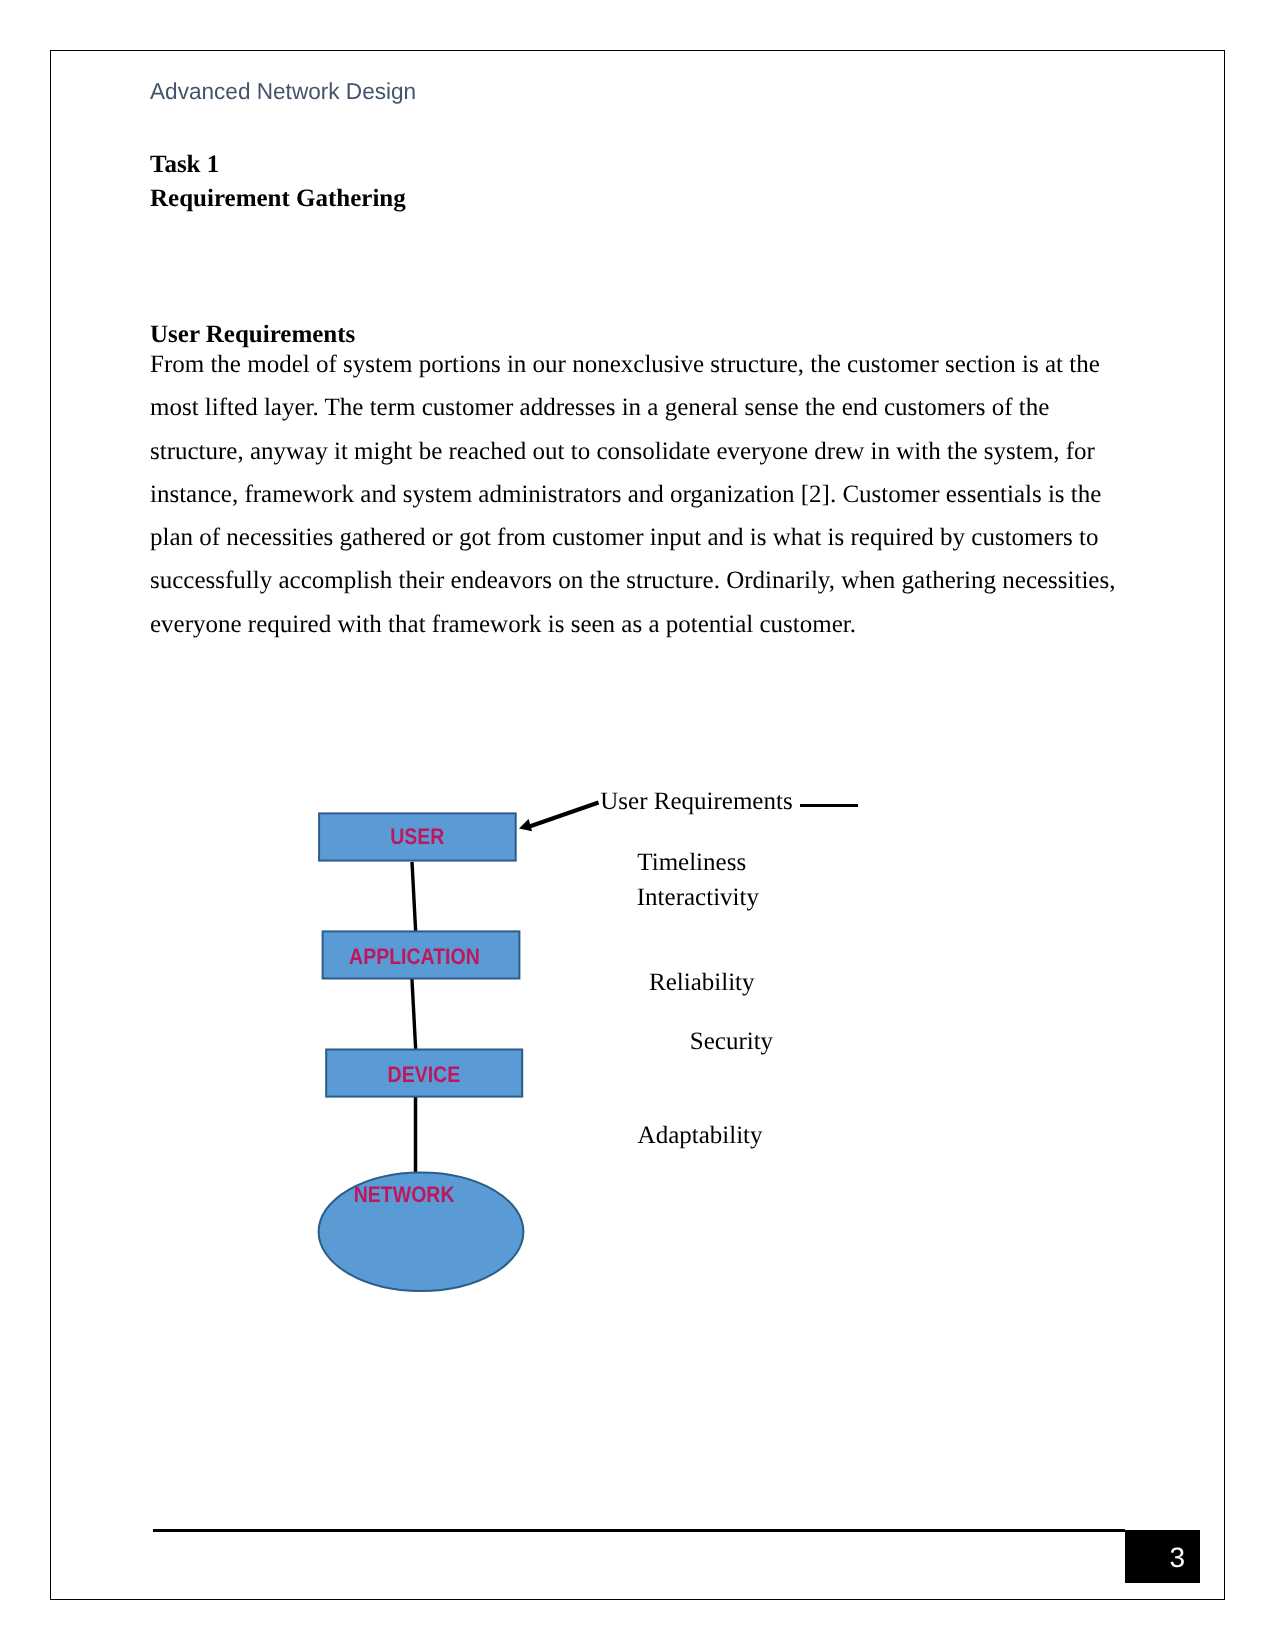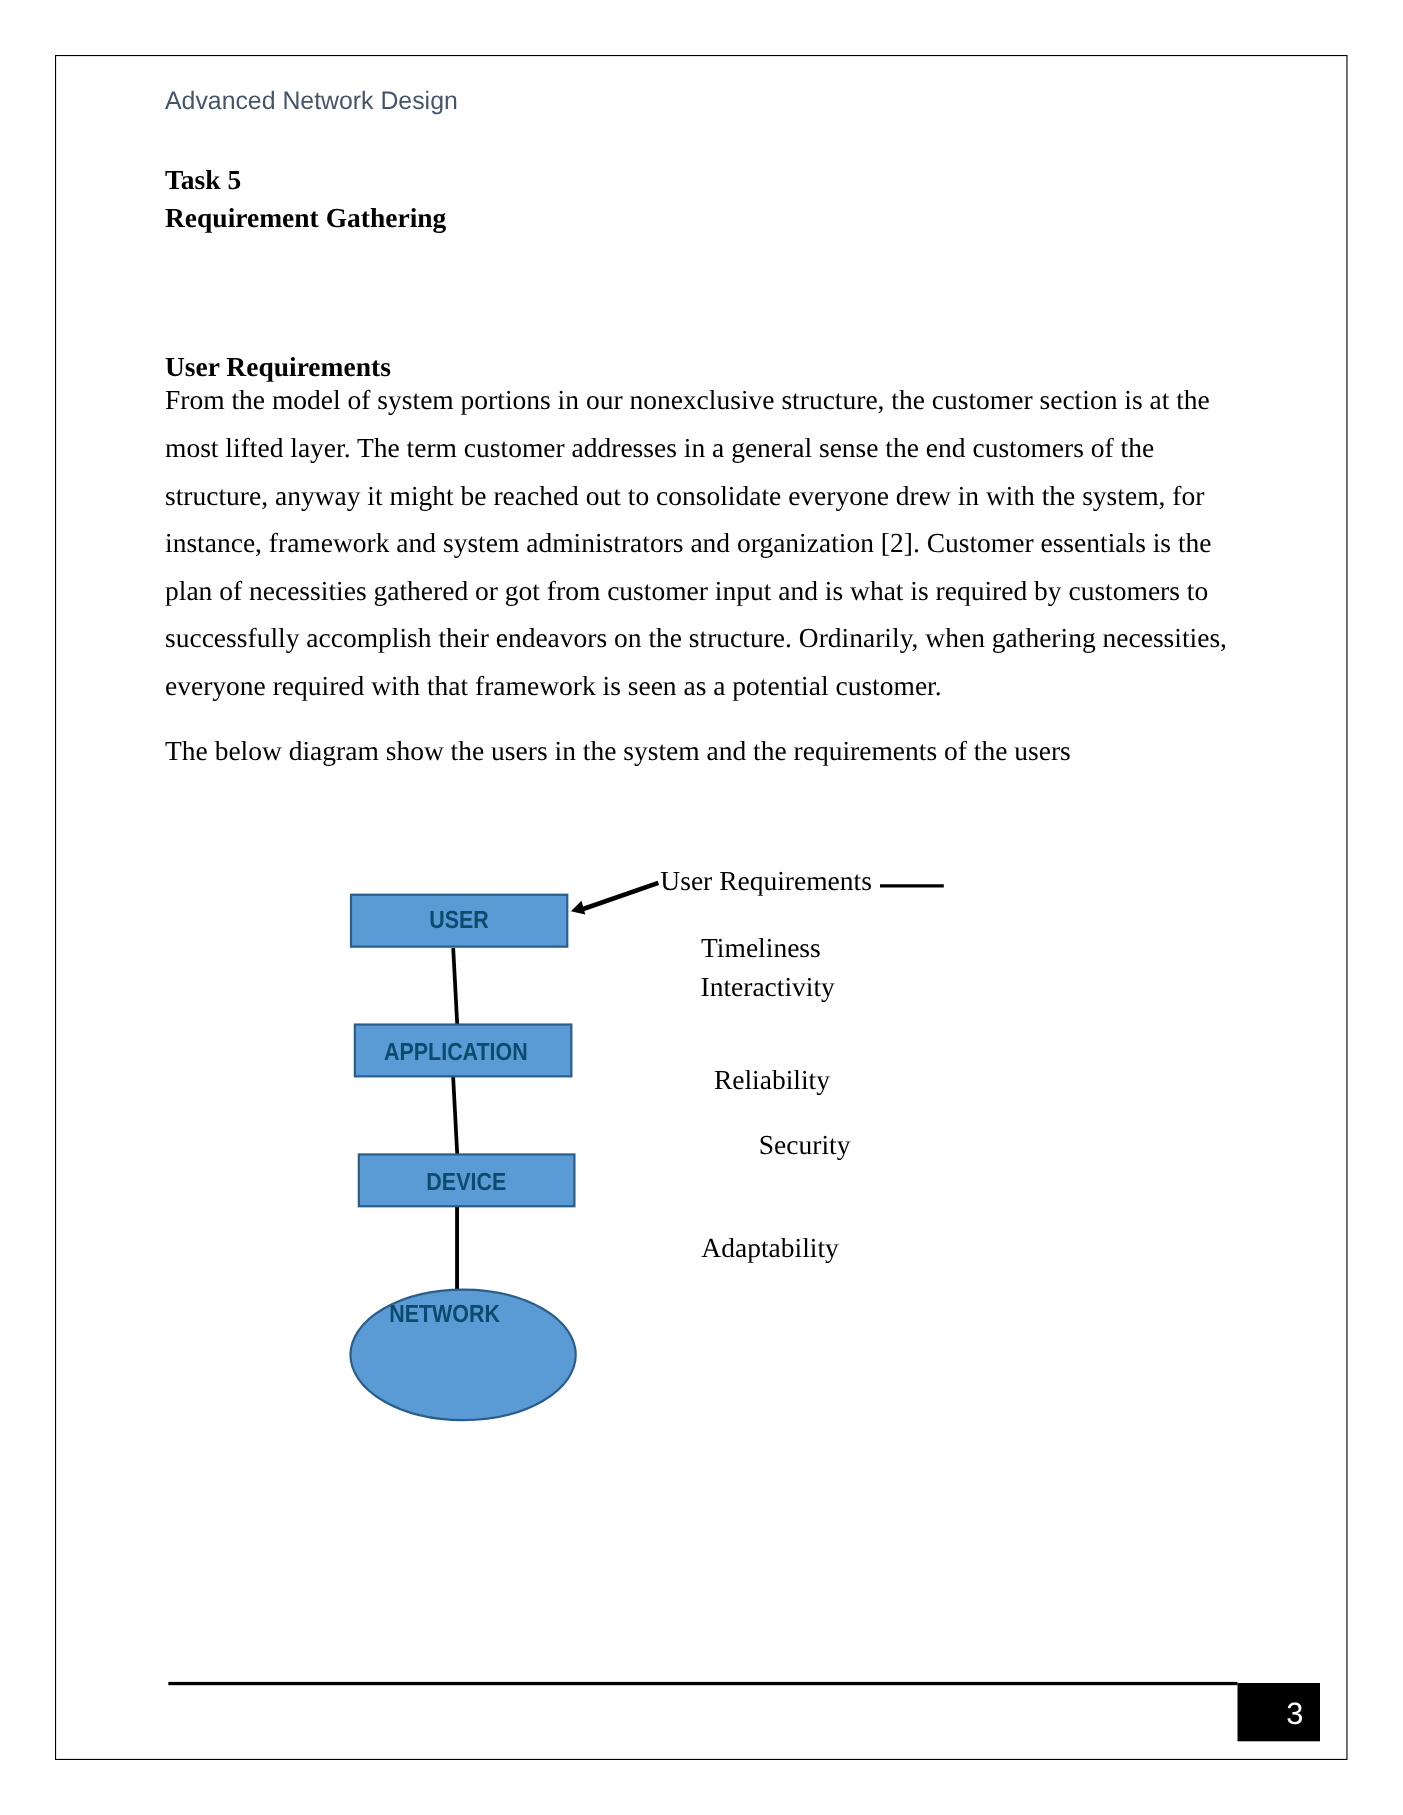--- a/index.html
+++ b/index.html
@@ -33,21 +33,21 @@
   .txt { position:absolute; left:150px; color:#000; font-size:25px; }
   .hd { font-weight:bold; }
   .para { width:970px; line-height:43.25px; }
 
   
   .dgwrap { position:absolute; left:0; top:0; width:1275px; height:1650px; }
   .dg-svg { position:absolute; left:0; top:0; }
 
   .dg-label {
     position:absolute;
-    color:#0c4a6e;
+    color:#be185d;
     font-family:"Liberation Sans", sans-serif;
     font-weight:bold;
     font-size:22.5px;
     line-height:22px;
     white-space:nowrap;
     text-align:center;
   }
   .dg-label > span { display:inline-block; transform:scaleX(0.866); }
   .req-label {
     position:absolute; font-size:25px; white-space:nowrap; color:#000;
@@ -69,25 +69,24 @@
   }
 </style>
 </head>
 <body>
 
 <div class="page">
   <div class="page-border"></div>
 
   <div class="header-title">Advanced Network Design</div>
 
-  <div class="txt hd" style="top:151px;">Task 5</div>
+  <div class="txt hd" style="top:151px;">Task 1</div>
   <div class="txt hd" style="top:185px;">Requirement Gathering</div>
   <div class="txt hd" style="top:321px;">User Requirements</div>
   <div class="txt para" style="top:343px;">From the model of system portions in our nonexclusive structure, the customer section is at the most lifted layer. The term customer addresses in a general sense the end customers of the structure, anyway it might be reached out to consolidate everyone drew in with the system, for instance, framework and system administrators and organization [2]. Customer essentials is the plan of necessities gathered or got from customer input and is what is required by customers to successfully accomplish their endeavors on the structure. Ordinarily, when gathering necessities, everyone required with that framework is seen as a potential customer.</div>
-  <div class="txt para" style="top:662px;">The below diagram show the users in the system and the requirements of the users</div>
 
   <div class="dgwrap">
     <svg class="dg-svg" width="1275" height="1650" viewBox="0 0 1275 1650">
       <g>
         <line x1="412" y1="862" x2="415.7" y2="932" stroke="#000" stroke-width="3.4"></line>
         <line x1="411.9" y1="978" x2="415.7" y2="1050" stroke="#000" stroke-width="3.4"></line>
         <line x1="415.5" y1="1095" x2="415.5" y2="1174" stroke="#000" stroke-width="3.5"></line>
       </g>
       <rect x="319.1" y="813.4" width="196.6" height="47.2" fill="#5b9bd5" stroke="#2a5d8a" stroke-width="2"></rect>
       <rect x="322.6" y="931.4" width="196.8" height="47.1" fill="#5b9bd5" stroke="#2a5d8a" stroke-width="2"></rect>

